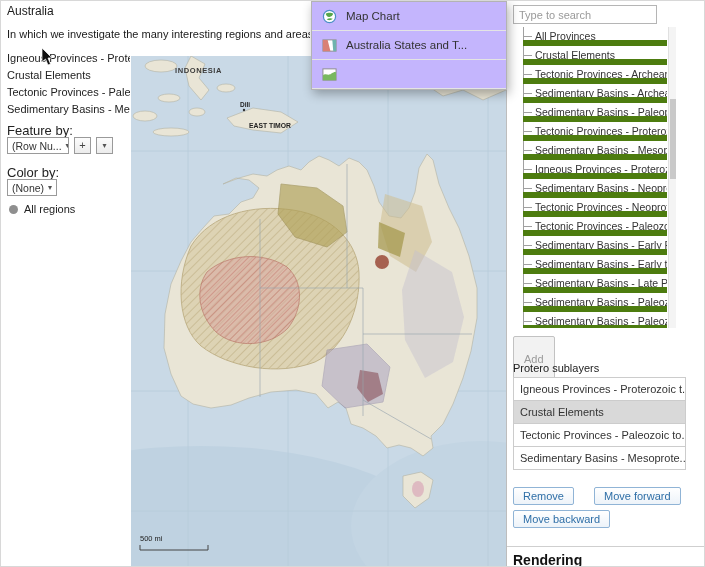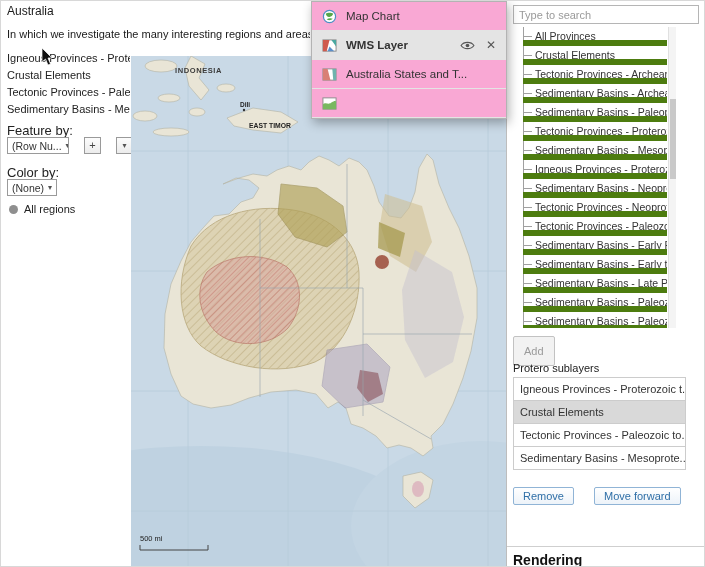--- a/index.html
+++ b/index.html
@@ -10,61 +10,61 @@
 
   
   .hdr-title { left:6px; top:3px; font-size:12px; color:#1a1a1a; white-space:nowrap; }
   .hdr-sub { left:6px; top:27px; font-size:11px; color:#1a1a1a; white-space:nowrap; width:303px; overflow:hidden; }
 
   
   .legend { left:6px; top:49px; width:123px; }
   .legend-item { font-size:11px; color:#222; height:17px; line-height:16px; white-space:nowrap; overflow:hidden; }
   .lbl { font-size:13px; color:#222; white-space:nowrap; }
   .feature-label { left:6px; top:122px; }
-  .ctl-row { display:flex; gap:15px; align-items:center; }
+  .ctl-row { display:flex; gap:5px; align-items:center; }
   .feature-row { left:6px; top:136px; }
   .color-label { left:6px; top:164px; }
   .color-row { left:6px; top:178px; }
   .select { border:1px solid #9a9a9a; background:#fff; font-size:10.5px; color:#333; height:17px; display:flex; align-items:center; padding:0 4px; gap:4px; white-space:nowrap; overflow:hidden; }
   .select .caret { font-size:8px; color:#555; margin-left:auto; }
   .sel-feature { width:62px; }
   .sel-color { width:50px; }
   .sq-btn { width:17px; height:17px; border:1px solid #9a9a9a; background:linear-gradient(#fcfcfc,#ececec); font-size:11px; color:#444; display:flex; align-items:center; justify-content:center; line-height:1; }
   .sq-btn .caret { font-size:8px; color:#555; }
   .allvalues { left:8px; top:202px; display:flex; align-items:center; gap:6px; font-size:11px; color:#222; }
   .dot { width:9px; height:9px; border-radius:50%; background:#8f8f8f; flex:0 0 auto; }
 
   
   .map { left:130px; top:55px; width:312px; height:512px; z-index:1; }
 
   
   .cursor { left:40px; top:47px; z-index:40; pointer-events:none; }
 
   
   .popup { left:310px; top:0; width:196px; background:#fff; border:1px solid #b3b3b3; box-shadow:2px 4px 10px rgba(0,0,0,0.3); z-index:30; }
-  .popup-row { position:relative; height:29px; display:flex; align-items:center; border-bottom:1px solid #e4e4e4; padding:0 8px 0 10px; gap:9px; font-size:11.5px; color:#333; background:#f9a8d4; }
+  .popup-row { position:relative; height:29px; display:flex; align-items:center; border-bottom:1px solid #e4e4e4; padding:0 8px 0 10px; gap:9px; font-size:11.5px; color:#333; background:#c4b5fd; }
   .popup-row.selected { background:var(--selection-gray,#e4e4e4); font-weight:bold; }
   .licon { width:15px; height:15px; flex:0 0 auto; }
   .popup-row .grow { flex:1; white-space:nowrap; overflow:hidden; }
   .eye-btn { display:flex; align-items:center; }
   .x-btn { font-size:12px; color:#555; font-weight:normal; padding:0 2px; }
   .popup-add { height:28px; display:flex; align-items:center; justify-content:center; font-size:11.5px; color:var(--accent,#3878bb); background:#fff; }
 
   
   .rpanel { left:505px; top:0; width:200px; height:567px; background:#fff; border-left:1px solid #bdbdbd; z-index:20; }
-  .search { left:6px; top:4px; width:186px; height:19px; border:1px solid #b5b5b5; font-size:11px; padding:0 5px; color:#333; font-family:"Liberation Sans",sans-serif; }
+  .search { left:6px; top:4px; width:144px; height:19px; border:1px solid #b5b5b5; font-size:11px; padding:0 5px; color:#333; font-family:"Liberation Sans",sans-serif; }
   .search::placeholder { color:#9a9a9a; }
   .avail { left:6px; top:26px; width:163px; height:301px; overflow:hidden; }
   .tree-line { left:10px; top:0; bottom:0; width:1px; background:#a0a0a0; }
   .avail-row { position:relative; margin-left:10px; margin-right:9px; height:19px; line-height:18px; font-size:10.5px; color:#333; border-bottom:6px solid #4d7c0f; padding-left:12px; white-space:nowrap; overflow:hidden; background:transparent; }
   .avail-row:first-child { margin-top:-8px; }
   .avail-row::before { content:""; position:absolute; left:0; top:9px; width:9px; border-top:1px solid #a0a0a0; }
   .avail-sb { right:0; top:0; width:8px; height:301px; background:#f4f4f4; border-left:1px solid #e0e0e0; }
   .avail-sb-thumb { position:absolute; left:1px; top:72px; width:6px; height:80px; background:#c9c9c9; }
-  .add-btn { left:6px; top:335px; font-size:11px; color:#9a9a9a; background:#f2f2f2; border:1px solid #c2c2c2; border-radius:2px; padding:8px 10px; font-family:"Liberation Sans",sans-serif; }
+  .add-btn { left:6px; top:335px; font-size:11px; color:#9a9a9a; background:#f2f2f2; border:1px solid #c2c2c2; border-radius:2px; padding:16px 10px; font-family:"Liberation Sans",sans-serif; }
   .sel-label { left:6px; top:361px; font-size:11px; color:#222; }
   .sel-list { left:6px; top:376px; width:173px; border-top:1px solid #ccc; }
   .sel-row { height:23px; line-height:22px; font-size:11px; color:#333; background:#fff; border:1px solid #ccc; border-top:none; padding:0 6px; white-space:nowrap; overflow:hidden; }
   .sel-row.active { background:#d9d9d9; }
   .btn { font-size:11px; color:var(--button-text,#2f6fa7); background:linear-gradient(#ffffff,#edf3f9); border:1px solid var(--button-border,#90b4d6); border-radius:2px; padding:2px 9px; font-family:"Liberation Sans",sans-serif; white-space:nowrap; }
   .btn-row1 { left:6px; top:486px; display:flex; gap:20px; }
   .btn-row2 { left:6px; top:508px; }
   .render-sep { left:0; top:545px; width:199px; border-top:1px solid #cfcfcf; }
   .render-label { left:6px; top:551px; font-size:14px; font-weight:bold; color:#111; }
 </style>
@@ -181,36 +181,20 @@
 
   <div class="abs popup">
     <div class="popup-row">
       <svg class="licon" viewBox="0 0 16 16">
           <circle cx="8" cy="8" r="6.5" fill="#fff" stroke="#4a90c4" stroke-width="1.3"></circle>
           <path d="M4,5 C6,3.5 10,3.5 12,5 C11,7 10,8 8,8.5 C6,9 4.5,7 4,5 Z" fill="#57a64a"></path>
           <path d="M5,11 C7,12.5 10,12 11.5,10.5 C10,9.5 7,9.5 5,11 Z" fill="#57a64a"></path>
         </svg>
       <span class="grow">Map Chart</span>
     </div>
-    <div class="popup-row selected">
-      <svg class="licon" viewBox="0 0 16 16">
-          <rect x="1" y="2" width="14" height="12" fill="#fff" stroke="#8a8a8a"></rect>
-          <path d="M1,2 L8,2 L5,14 L1,14 Z" fill="#cf5b4e"></path>
-          <path d="M10,2 L15,2 L15,9 Z" fill="#4aa8a0"></path>
-          <path d="M8,9 L13,14 L6,14 Z" fill="#5b8fc9"></path>
-        </svg>
-      <span class="grow">WMS Layer</span>
-      <span class="eye-btn">
-        <svg width="15" height="11" viewBox="0 0 16 12">
-            <path d="M1,6 C4,1.5 12,1.5 15,6 C12,10.5 4,10.5 1,6 Z" fill="none" stroke="#555" stroke-width="1.2"></path>
-            <circle cx="8" cy="6" r="2" fill="#555"></circle>
-          </svg>
-      </span>
-      <span class="x-btn">✕</span>
-    </div>
     <div class="popup-row">
       <svg class="licon" viewBox="0 0 16 16">
           <rect x="1" y="2" width="14" height="12" fill="#fff" stroke="#8a8a8a"></rect>
           <path d="M1,2 L6,2 L9,14 L1,14 Z" fill="#d98076"></path>
           <path d="M11,2 L15,2 L15,14 L12,14 Z" fill="#6fb3ae"></path>
         </svg>
       <span class="grow">Australia States and T...</span>
     </div>
     <div class="popup-row">
       <svg class="licon" viewBox="0 0 16 16">
@@ -253,18 +237,21 @@
       <div class="sel-row">Igneous Provinces - Proterozoic t...</div>
       <div class="sel-row active">Crustal Elements</div>
       <div class="sel-row">Tectonic Provinces - Paleozoic to...</div>
       <div class="sel-row">Sedimentary Basins - Mesoprote...</div>
     </div>
 
     <div class="abs btn-row1">
       <button class="btn">Remove</button>
       <button class="btn">Move forward</button>
     </div>
+    <div class="abs btn-row2">
+      <button class="btn">Move backward</button>
+    </div>
 
     <div class="abs render-sep"></div>
     <div class="abs render-label">Rendering</div>
   </div>
 
 </div>
 
 </body></html>

